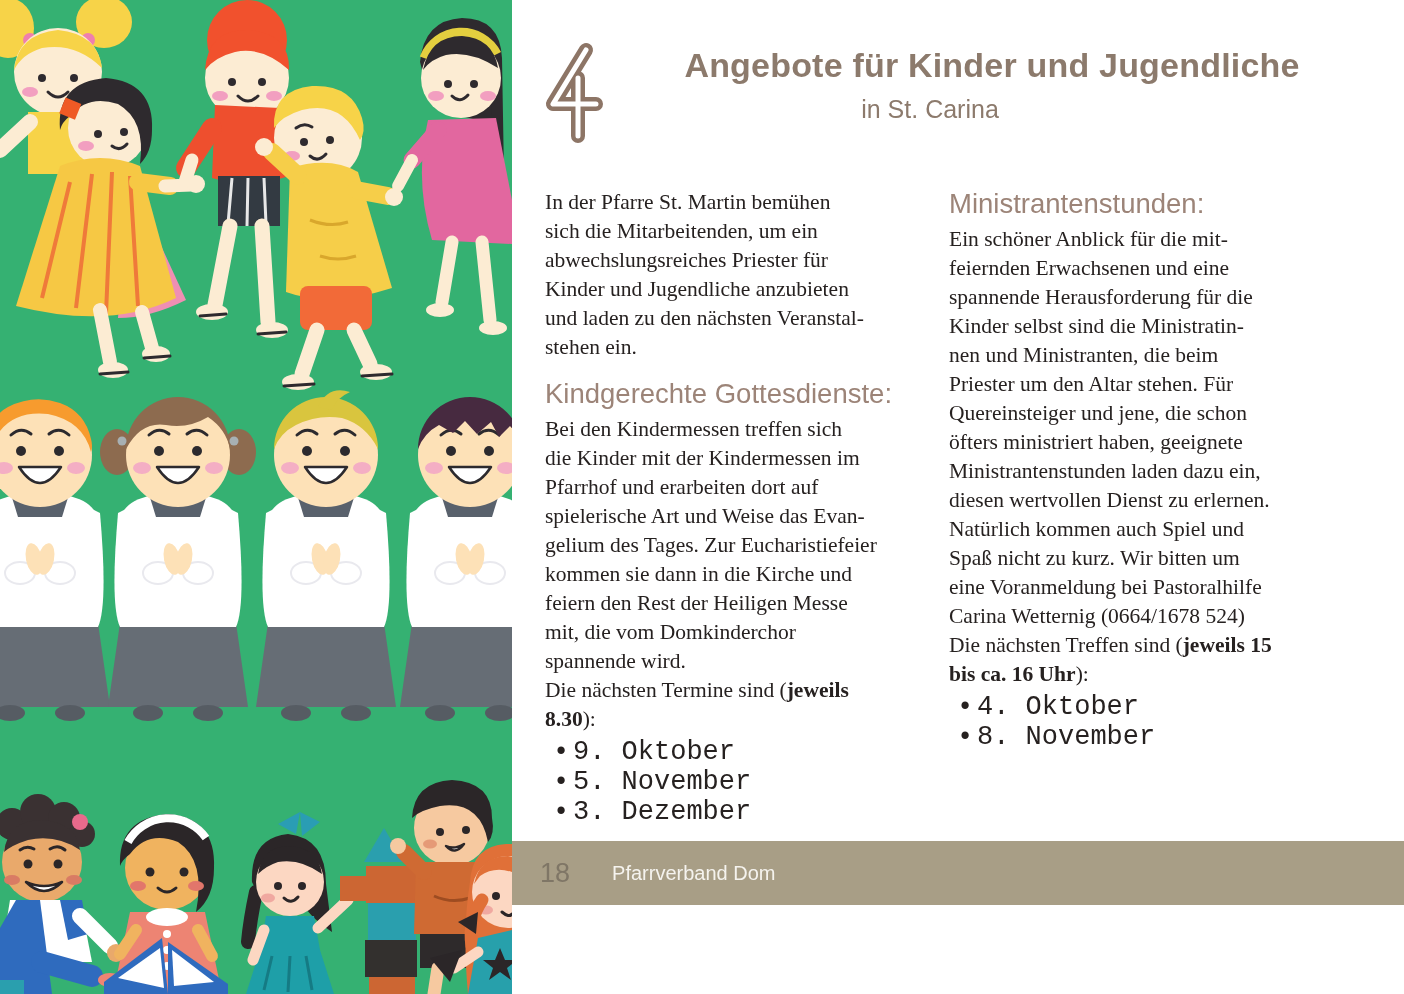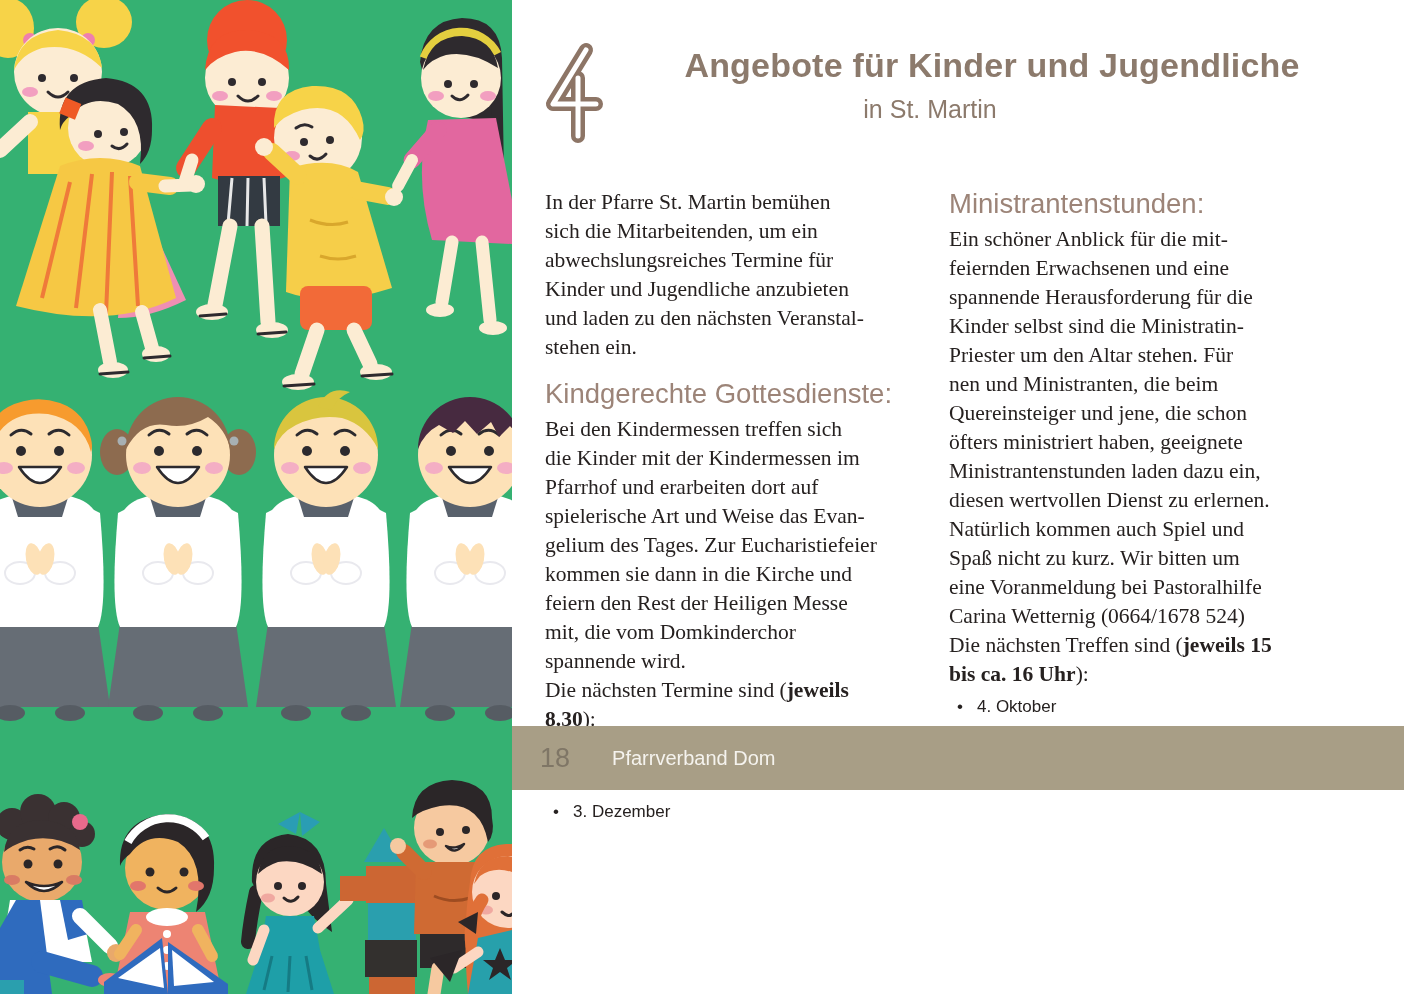--- a/index.html
+++ b/index.html
@@ -10,42 +10,42 @@
     --footer-bar:#a89e86;
     --footer-number:#7f7666;
     --footer-text:#f5f3ee;
   }
   *{box-sizing:border-box;}
   html,body{margin:0;padding:0;background:#fff;}
   .page{width:1404px;height:994px;display:flex;overflow:hidden;background:#fff;
         font-family:"Liberation Sans",sans-serif;}
   .left-panel{width:512px;height:994px;flex:0 0 512px;background:var(--panel-green);}
   .left-panel svg{display:block;}
-  .content{flex:1;position:relative;background:#fff;height:790px;}
+  .content{flex:1;position:relative;background:#fff;height:920px;}
 
   .header{display:flex;align-items:flex-start;padding:40px 30px 0 20px;}
   .logo{width:78px;flex:0 0 78px;}
   .titles{flex:1;text-align:center;}
   .titles h1{margin:6px 0 10px 0;font-size:34px;font-weight:bold;color:var(--title-brown);letter-spacing:0.2px;}
   .subtitle{font-size:25px;color:var(--title-brown);margin-right:124px;}
 
   .columns{display:flex;margin-top:38px;padding-left:33px;padding-right:30px;gap:24px;}
   .col{width:380px;flex:0 0 380px;}
   .col.right{width:378px;flex:0 0 378px;}
   h2.section{font-size:27.5px;font-weight:400;color:var(--heading-brown);margin:16px 0 5px 0;}
   h2.section.first{margin-top:0;}
   .para{font-family:"Liberation Serif",serif;font-size:21.5px;line-height:29px;color:var(--body-text);}
   .para .tline{white-space:nowrap;}
   .para .b{font-weight:bold;}
-  ul.dots{margin:3px 0 0 2px;padding:0;list-style:none;font-family:Liberation Sans, sans-serif;
-          font-size:17px;color:var(--body-text);}
+  ul.dots{margin:3px 0 0 2px;padding:0;list-style:none;font-family:Liberation Mono, monospace;
+          font-size:27px;color:var(--body-text);}
   ul.dots li{position:relative;padding-left:26px;line-height:30px;}
   ul.dots li::before{content:"\2022";position:absolute;left:6px;top:0;}
 
-  .footer{position:absolute;left:0;right:0;bottom:0;height:64px;background:var(--footer-bar);
+  .footer{position:absolute;left:0;right:0;bottom:15px;height:64px;background:var(--footer-bar);
           display:flex;align-items:center;padding-left:28px;}
   .pagenum{font-size:27px;color:var(--footer-number);}
   .footer-label{font-size:20px;color:var(--footer-text);margin-left:42px;}
 </style>
 </head>
 <body>
 
 <div class="page">
 
   <div class="left-panel">
@@ -299,30 +299,30 @@
       <div class="logo">
         <svg width="78" height="106" viewBox="0 0 78 106">
           <g fill="none" stroke-linecap="round" stroke-linejoin="round">
             <path d="M54 10 L21 64 H64 M46 38 V96" stroke="#8d7566" stroke-width="14"></path>
             <path d="M54 10 L21 64 H64 M46 38 V96" stroke="#ffffff" stroke-width="5"></path>
           </g>
         </svg>
       </div>
       <div class="titles">
         <h1>Angebote für Kinder und Jugendliche</h1>
-        <div class="subtitle">in St. Martin</div>
+        <div class="subtitle">in St. Carina</div>
       </div>
     </div>
 
     <div class="columns">
       <div class="col">
         <div class="para">
             <div class="tline"><span>In der Pfarre St. Martin bemühen</span></div>
             <div class="tline"><span>sich die Mitarbeitenden, um ein</span></div>
-            <div class="tline"><span>abwechslungsreiches Termine für</span></div>
+            <div class="tline"><span>abwechslungsreiches Priester für</span></div>
             <div class="tline"><span>Kinder und Jugendliche anzubieten</span></div>
             <div class="tline"><span>und laden zu den nächsten Veranstal-</span></div>
             <div class="tline"><span>stehen ein.</span></div>
           </div>
         <h2 class="section">Kindgerechte Gottesdienste:</h2>
         <div class="para">
             <div class="tline"><span>Bei den Kindermessen treffen sich</span></div>
             <div class="tline"><span>die Kinder mit der Kindermessen im</span></div>
             <div class="tline"><span>Pfarrhof und erarbeiten dort auf</span></div>
             <div class="tline"><span>spielerische Art und Weise das Evan-</span></div>
@@ -340,22 +340,22 @@
             <li>3. Dezember</li>
           </ul>
       </div>
       <div class="col right">
         <h2 class="section first">Ministrantenstunden:</h2>
         <div class="para">
             <div class="tline"><span>Ein schöner Anblick für die mit-</span></div>
             <div class="tline"><span>feiernden Erwachsenen und eine</span></div>
             <div class="tline"><span>spannende Herausforderung für die</span></div>
             <div class="tline"><span>Kinder selbst sind die Ministratin-</span></div>
+            <div class="tline"><span>nen und Ministranten, die beim</span></div>
             <div class="tline"><span>Priester um den Altar stehen. Für</span></div>
-            <div class="tline"><span>nen und Ministranten, die beim</span></div>
             <div class="tline"><span>Quereinsteiger und jene, die schon</span></div>
             <div class="tline"><span>öfters ministriert haben, geeignete</span></div>
             <div class="tline"><span>Ministrantenstunden laden dazu ein,</span></div>
             <div class="tline"><span>diesen wertvollen Dienst zu erlernen.</span></div>
             <div class="tline"><span>Natürlich kommen auch Spiel und</span></div>
             <div class="tline"><span>Spaß nicht zu kurz. Wir bitten um</span></div>
             <div class="tline"><span>eine Voranmeldung bei Pastoralhilfe</span></div>
             <div class="tline"><span>Carina Wetternig (0664/1678 524)</span></div>
             <div class="tline"><span>Die nächsten Treffen sind (</span><span class="b">jeweils 15</span><span></span></div>
             <div class="tline"><span></span><span class="b">bis ca. 16 Uhr</span><span>):</span></div>

